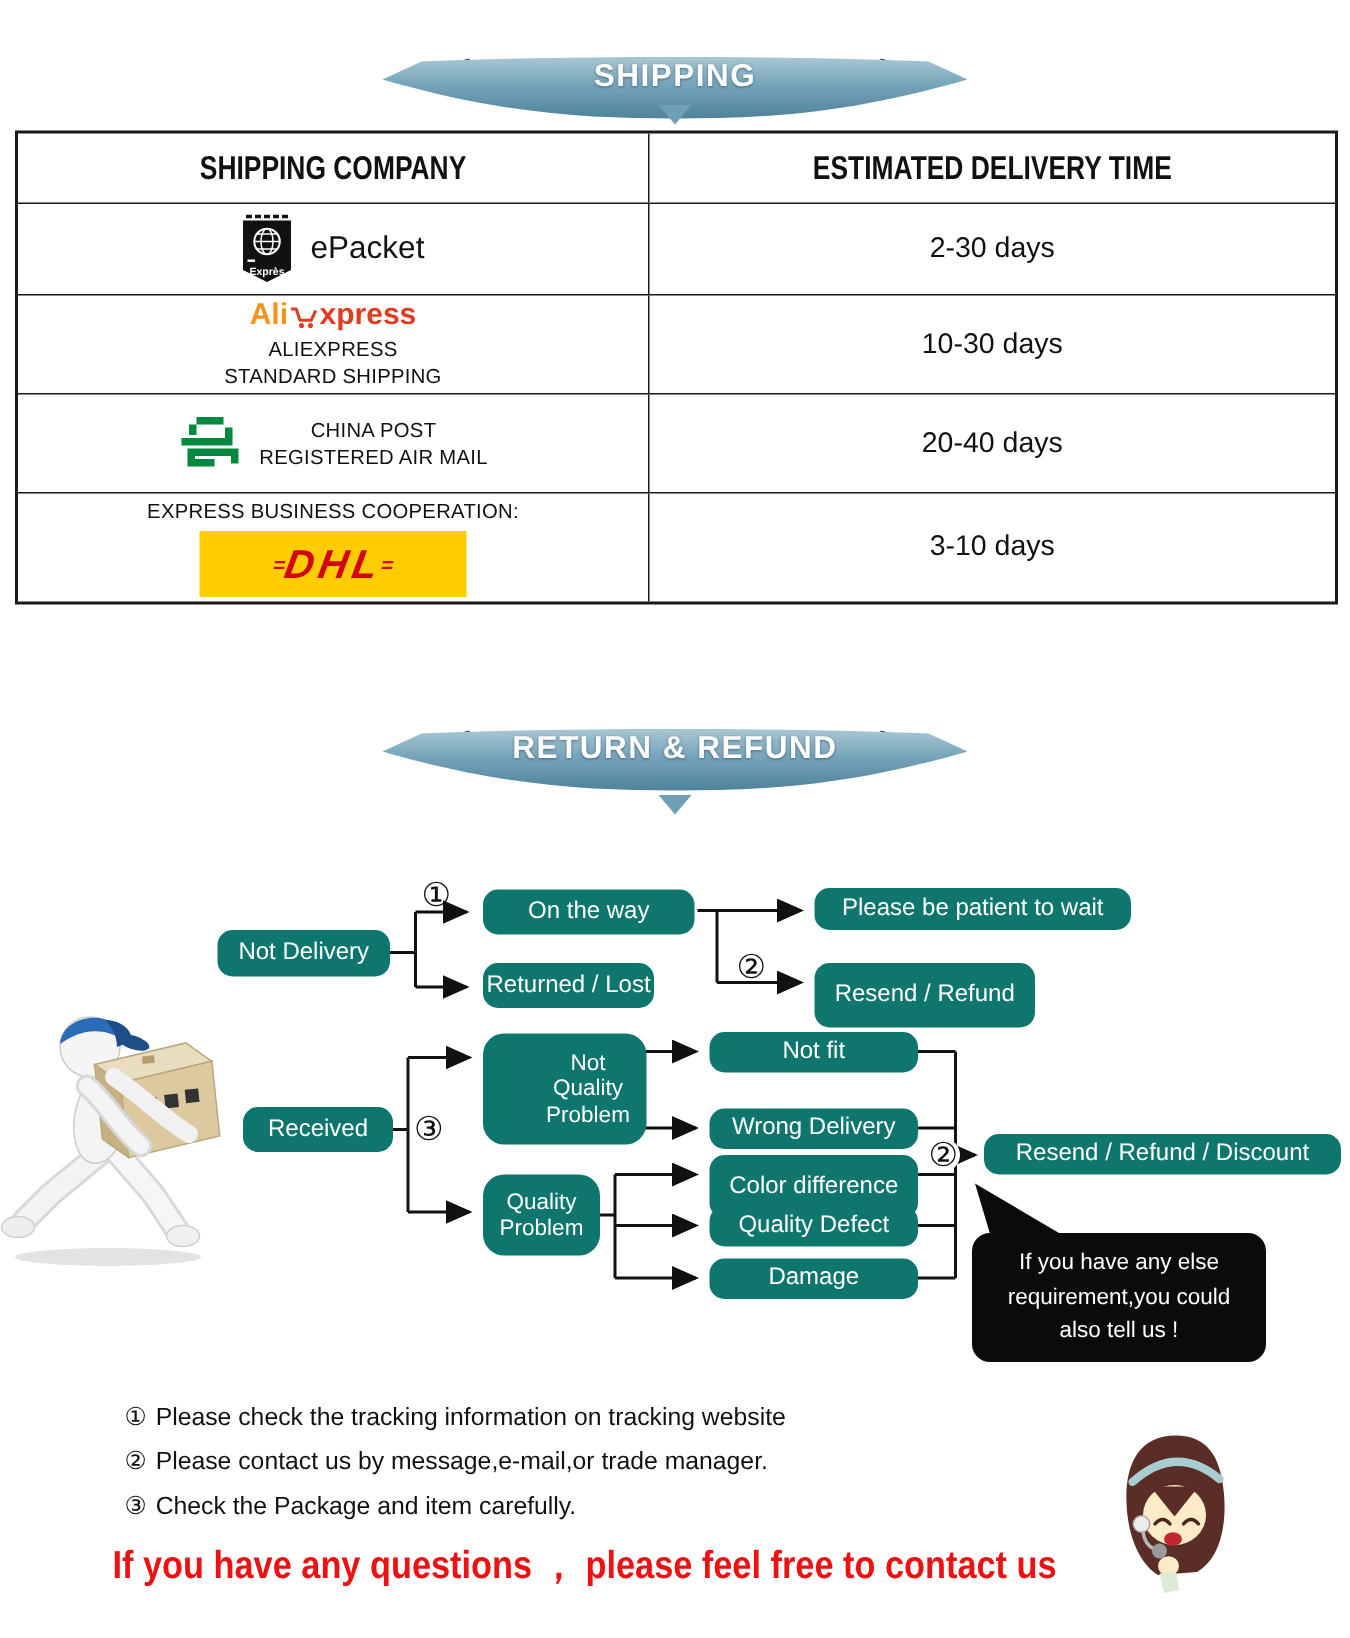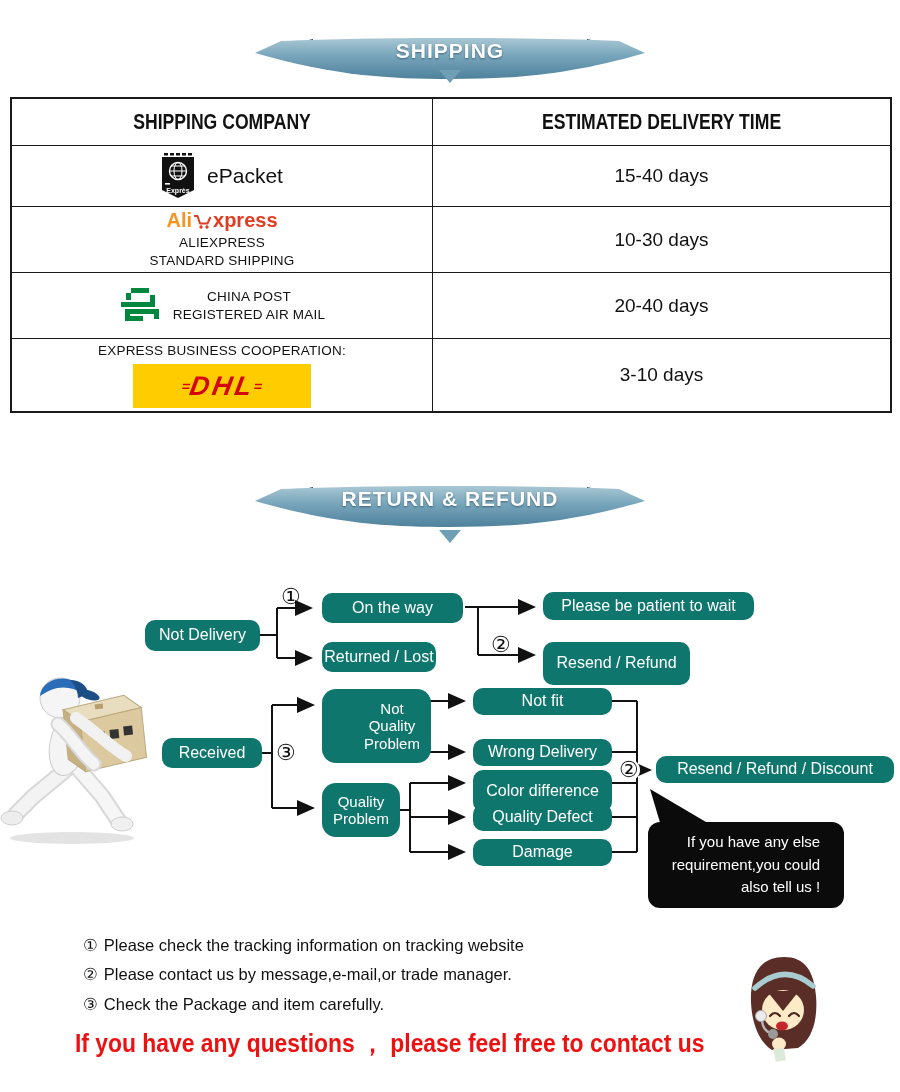--- a/index.html
+++ b/index.html
@@ -9,21 +9,21 @@
   
   .ribbon{width:390px;height:46px;}
   .ribbon-wrap{left:255px;width:390px;height:46px;}
   .ribbon-text{position:absolute;left:0;top:3px;width:100%;text-align:center;
     font-size:21px;font-weight:bold;color:#fff;letter-spacing:1px;
     text-shadow:0 1px 2px rgba(20,50,70,.55);}
   .down-arrow{width:0;height:0;border-left:11px solid transparent;border-right:11px solid transparent;
     border-top:13px solid #6f9fb5;}
 
   
-  .ship-table{left:10px;top:97px;width:878px;border:2px solid #1a1a1a;}
+  .ship-table{left:10px;top:87px;width:878px;border:2px solid #1a1a1a;}
   .tr{display:grid;grid-template-columns:421px 1fr;border-top:1px solid #1a1a1a;}
   .tr:first-child{border-top:none;}
   .td{display:flex;flex-direction:column;align-items:center;justify-content:center;
     border-right:1px solid #1a1a1a;text-align:center;}
   .td:last-child{border-right:none;}
   .th-text{font-size:22px;font-weight:bold;letter-spacing:0;display:inline-block;
     transform:scaleX(0.8);transform-origin:center;white-space:nowrap;}
   .days{font-size:19px;}
   .small-caps{font-size:13.5px;line-height:1.3;letter-spacing:.2px;}
   .logo-row{display:flex;align-items:center;gap:12px;}
@@ -44,21 +44,21 @@
 
   
   .flow{left:0;top:560px;width:900px;height:420px;}
   .fbox{position:absolute;background:#0f766e;color:#fff;border-radius:10px;
     display:flex;align-items:center;justify-content:center;text-align:center;
     font-size:16px;line-height:1.15;white-space:pre-line;}
   .fbox.big-radius{border-radius:14px;font-size:15px;}
   .cnum{position:absolute;font-size:22px;color:#111;line-height:1;}
   .cnum.on-line{background:#fff;border-radius:50%;padding:0 1px;}
   .bubble{position:absolute;background:#0b0b0b;color:#fff;border-radius:12px;
-    display:flex;align-items:center;justify-content:center;text-align:right;
+    display:flex;align-items:center;justify-content:center;text-align:center;
     font-size:15px;line-height:1.5;white-space:pre-line;}
 
   
   .notes{left:83px;top:933px;font-size:16.5px;line-height:1.48;}
   .note-line{margin:0 0 5px 0;}
   .note-num{margin-right:6px;}
   .contact{left:75px;top:1026px;font-size:26px;font-weight:bold;color:#ed1111;
     transform:scaleX(0.88);transform-origin:left center;white-space:nowrap;}
 </style>
 </head>
@@ -107,21 +107,21 @@
           <ellipse cx="17" cy="18" rx="4" ry="8.5" fill="none" stroke="#fff" stroke-width="1"></ellipse>
           <line x1="8.5" y1="18" x2="25.5" y2="18" stroke="#fff" stroke-width="1"></line>
           <line x1="10" y1="13" x2="24" y2="13" stroke="#fff" stroke-width="1"></line>
           <line x1="10" y1="23" x2="24" y2="23" stroke="#fff" stroke-width="1"></line>
           <rect x="4" y="30" width="5" height="1.6" fill="#fff"></rect>
           <text x="17" y="40" fill="#fff" font-size="7" font-weight="bold" text-anchor="middle" font-family="Liberation Sans,sans-serif">Exprès</text>
         </svg>
         <span class="epacket-name">ePacket</span>
       </div>
     </div>
-    <div class="td days">15-40 days</div>
+    <div class="td days">2-30 days</div>
   </div>
 
   <div class="tr" style="height:65px;">
     <div class="td">
       <div class="alie">
         <span class="ali">Ali</span>
         <svg width="19" height="18" viewBox="0 0 19 18">
           <path d="M1,4 H4.5 L7,11.5 H14.5 L17.5,5" fill="none" stroke="#e03c1f" stroke-width="2" stroke-linejoin="round"></path>
           <circle cx="8" cy="15" r="1.7" fill="#e03c1f"></circle>
           <circle cx="14" cy="15" r="1.7" fill="#e03c1f"></circle>

